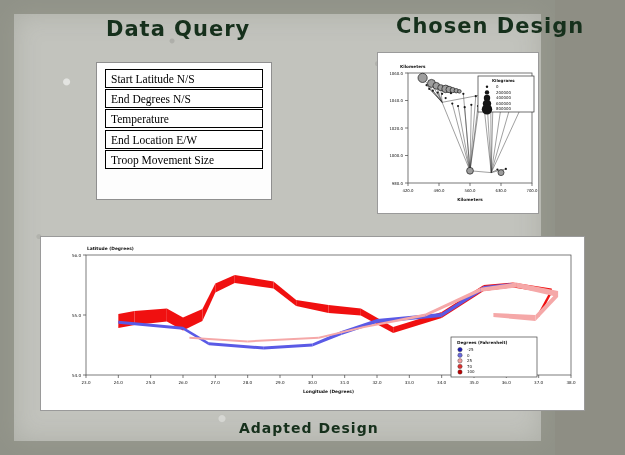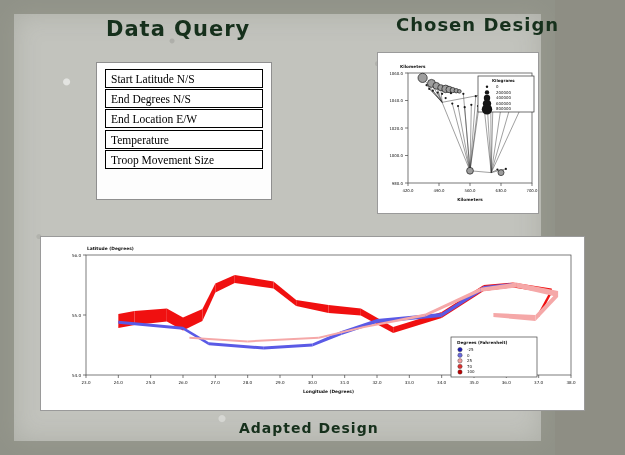--- a/index.html
+++ b/index.html
@@ -36,21 +36,21 @@
 
   .title{
     position:absolute;
     font-family:"DejaVu Sans",sans-serif;
     font-weight:bold;
     color:#16301c;
     letter-spacing:1px;
     white-space:nowrap;
   }
   #title-data-query{left:106px;top:17px;font-size:21px;}
-  #title-chosen{left:396px;top:14px;font-size:18px;}
+  #title-chosen{left:396px;top:14px;font-size:21px;}
   #title-adapted{left:239px;top:420px;font-size:14px;}
 
   
   #query-panel{
     position:absolute;left:96px;top:62px;width:176px;height:138px;
     background:#fdfdfd;border:1px solid #8f8f8f;
     box-sizing:border-box;padding:6px 8px;
   }
   .qrow{
     height:19px;line-height:19px;
@@ -75,22 +75,22 @@
 </head>
 <body>
 
 <div id="slide">
 
   <div class="title" id="title-data-query">Data Query</div>
 
   <div id="query-panel">
     <div class="qrow">Start Latitude N/S</div>
     <div class="qrow">End Degrees N/S</div>
+    <div class="qrow">Temperature</div>
     <div class="qrow">End Location E/W</div>
-    <div class="qrow">Temperature</div>
     <div class="qrow">Troop Movement Size</div>
   </div>
 
   <div class="title" id="title-chosen">Chosen Design</div>
 
   <div class="plot-panel" id="chosen-panel">
     <svg class="overlay" id="chosen-svg" width="162" height="162">
         <rect x="30" y="20" width="124" height="110" fill="none" stroke="#555" stroke-width="0.8"></rect>
         <text x="22" y="15" font-size="4.2" font-family="&quot;DejaVu Sans&quot;, sans-serif" fill="#111" font-weight="bold" text-anchor="start">Kilometers</text>
         <text x="92" y="148" font-size="4.2" font-family="&quot;DejaVu Sans&quot;, sans-serif" fill="#111" font-weight="bold" text-anchor="middle">Kilometers</text>

